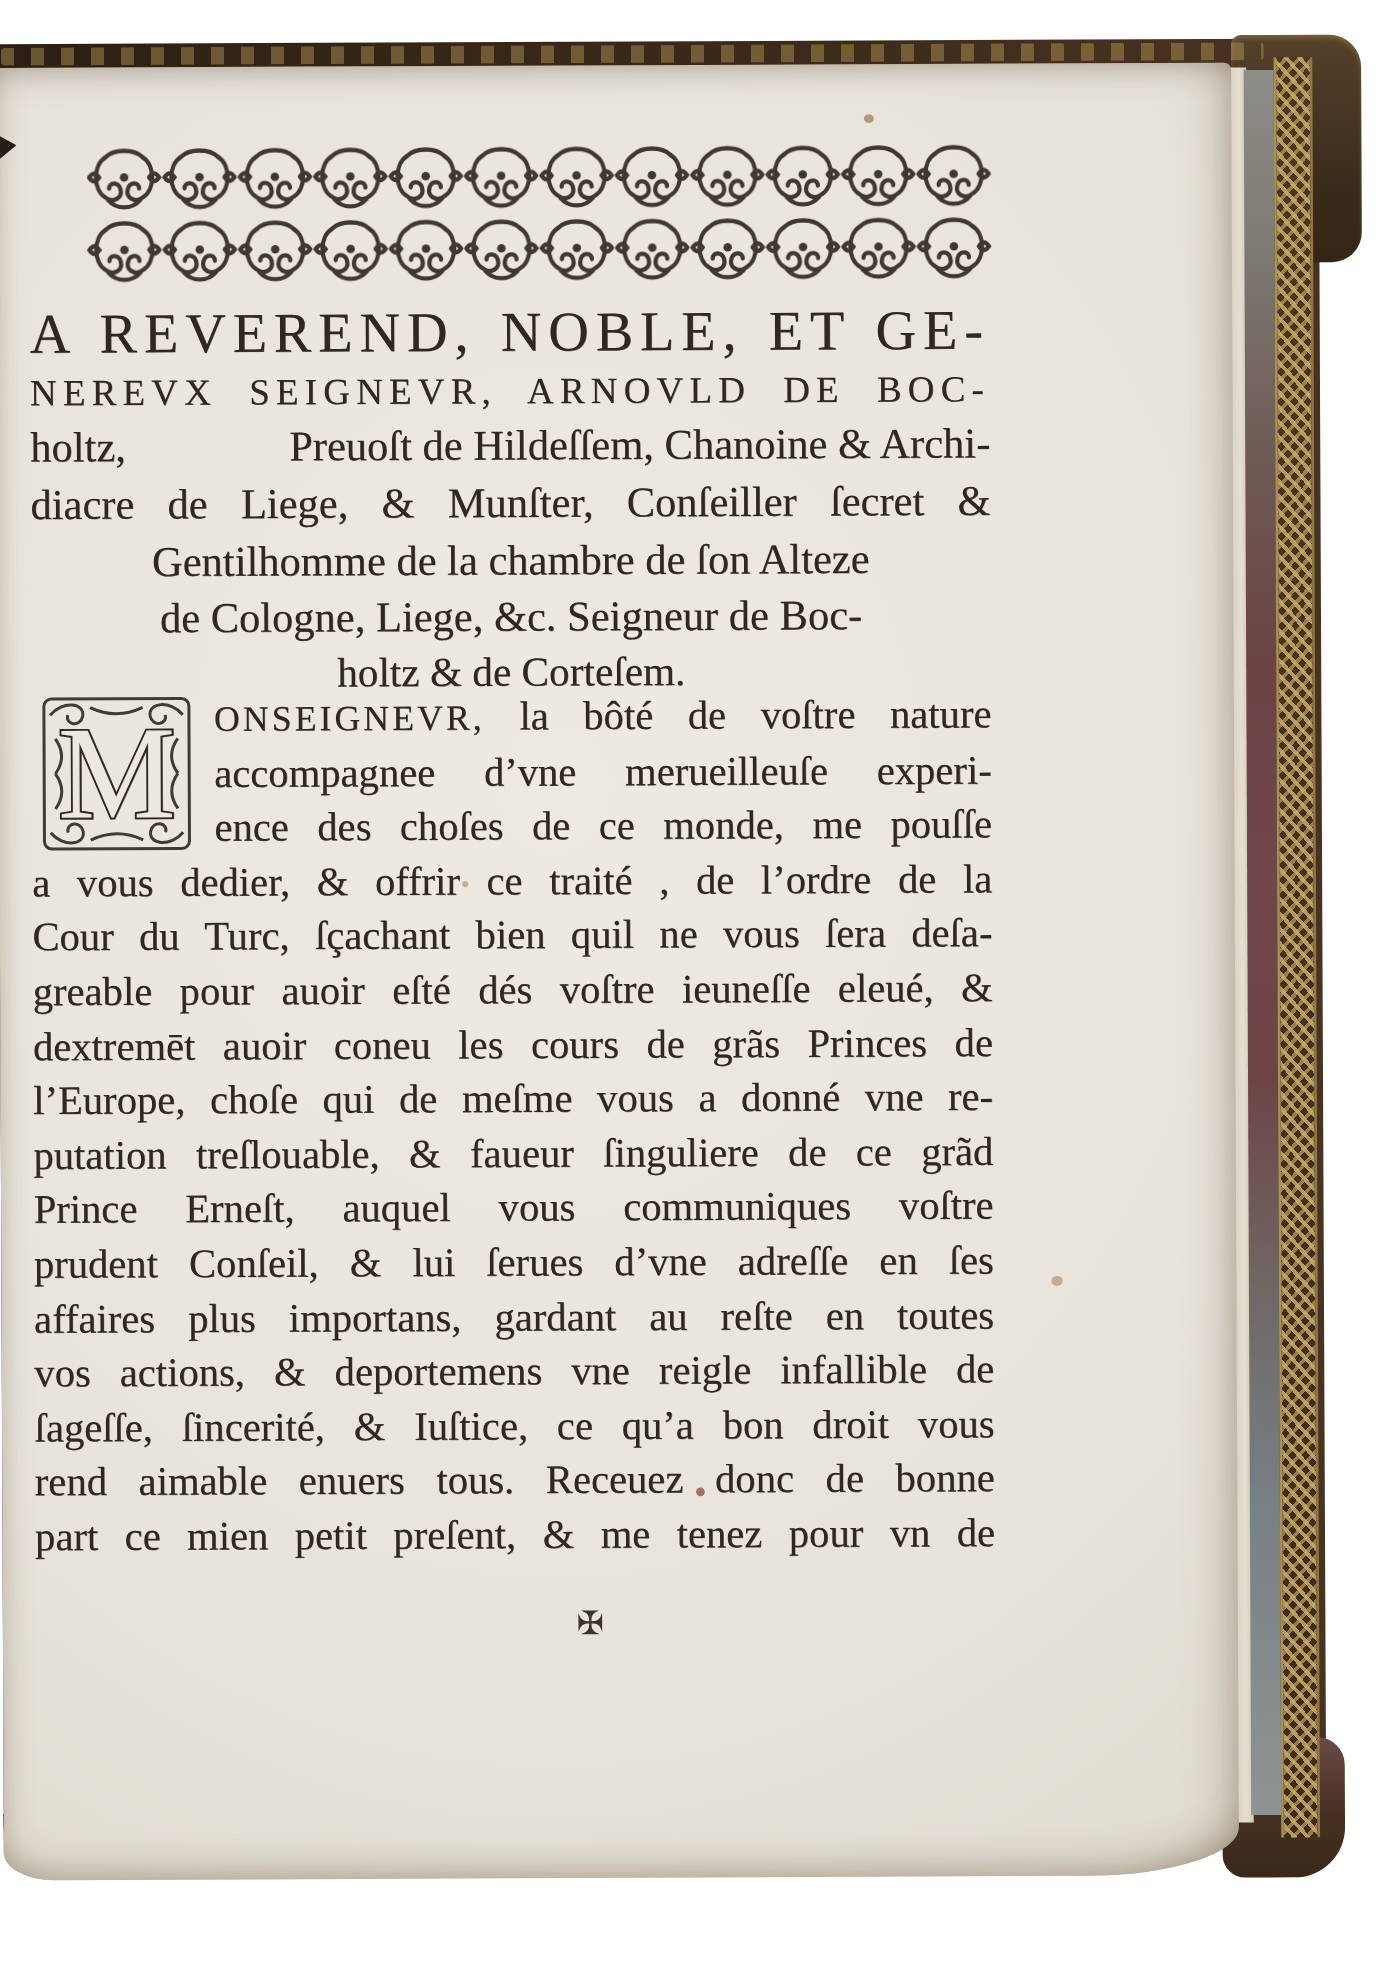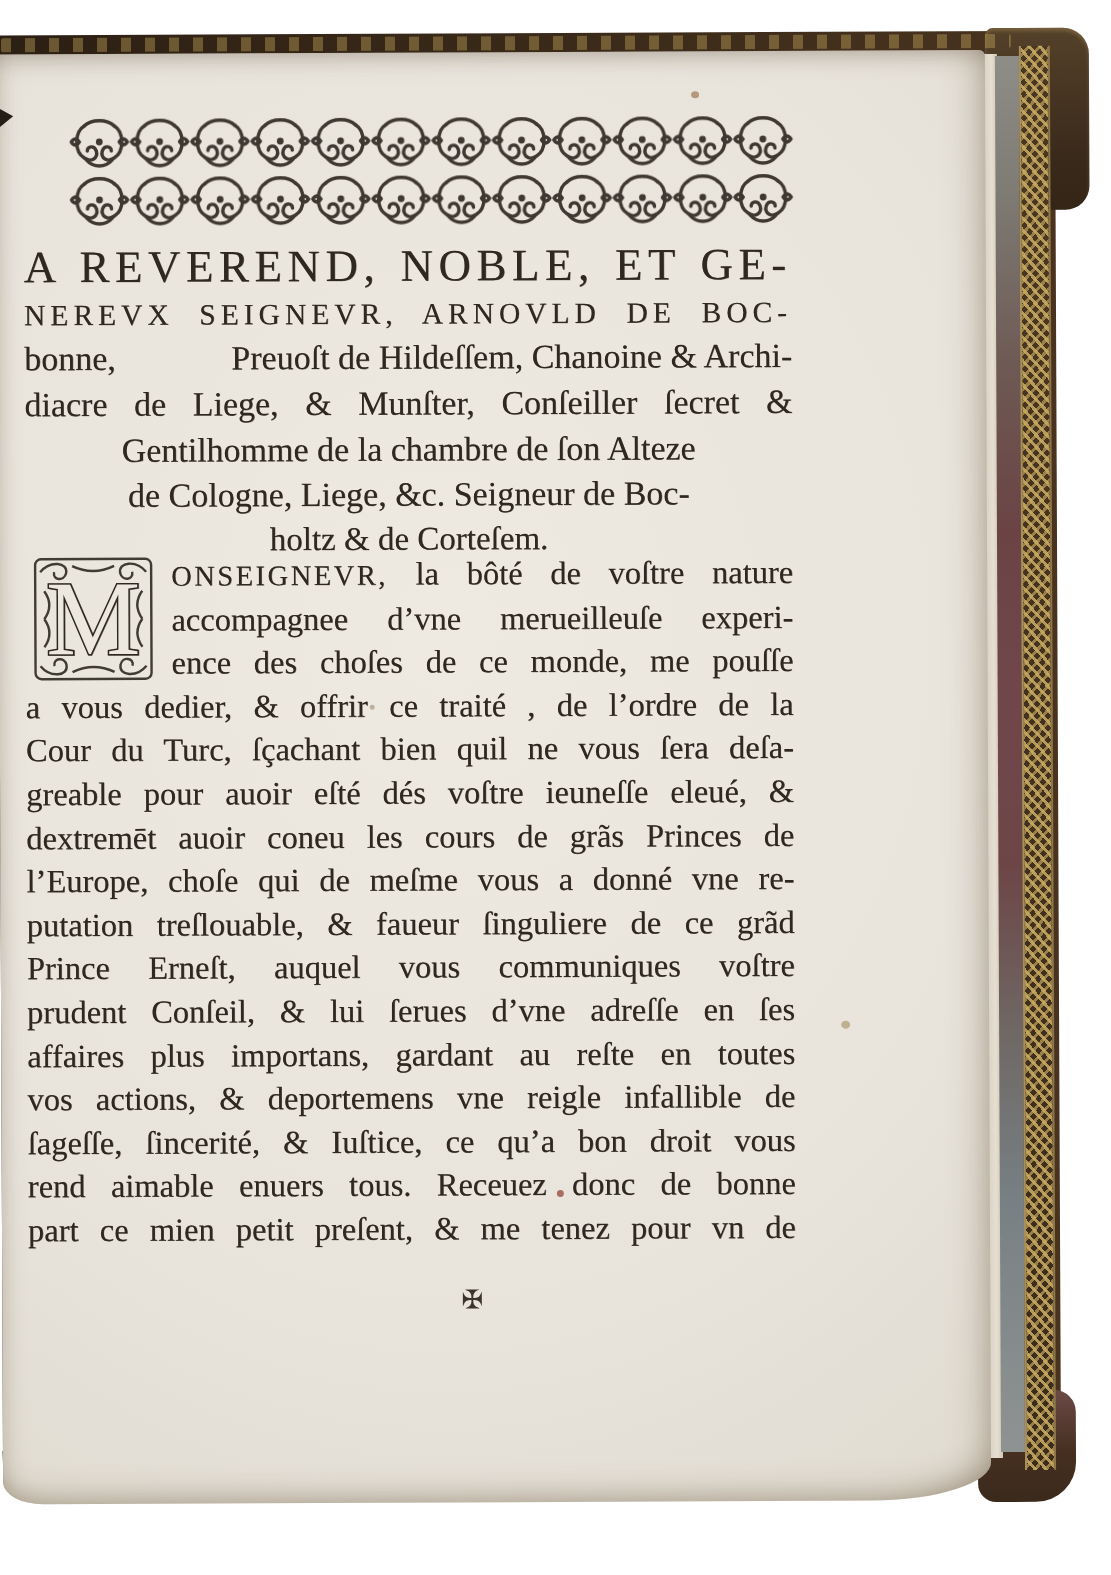--- a/index.html
+++ b/index.html
@@ -120,21 +120,21 @@
           </pattern>
         </defs>
         <rect x="0" y="0" width="724" height="116" fill="url(#orn)"></rect>
       </svg>
     </div>
 
     <div class="heading ink">
       <div class="h-l1">A REVEREND, NOBLE, ET GE-</div>
       <div class="h-l2">NEREVX SEIGNEVR, ARNOVLD DE BOC-</div>
       <div class="h-l3">
-          <span>bonne,</span>
+          <span>holtz,</span>
           <span>Preuoſt de Hildeſſem, Chanoine &amp; Archi-</span>
         </div>
       <div class="h-l4">diacre de Liege, &amp; Munſter, Conſeiller ſecret &amp;</div>
       <div class="h-l5">Gentilhomme de la chambre de ſon Alteze</div>
       <div class="h-l6">de Cologne, Liege, &amp;c. Seigneur de Boc-</div>
       <div class="h-l7">holtz &amp; de Corteſem.</div>
     </div>
 
     <div class="bodyblock ink">
       <div class="dropcap">

